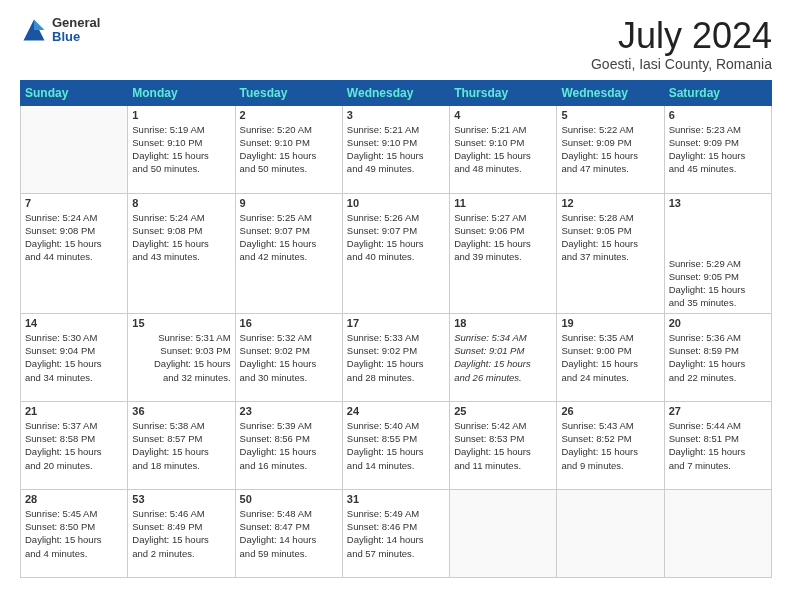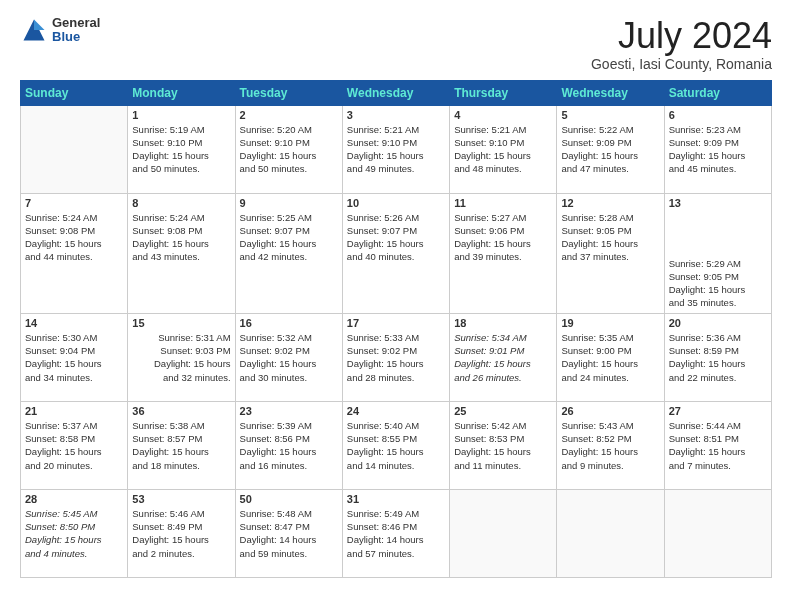--- a/index.html
+++ b/index.html
@@ -321,21 +321,21 @@
             <span class="day-num">27</span>
             <div class="day-info" style="white-space: pre-line;">Sunrise: 5:44 AM
 Sunset: 8:51 PM
 Daylight: 15 hours
 and 7 minutes.</div>
           </td>
         </tr>
         <tr>
           <td>
             <span class="day-num">28</span>
-            <div class="day-info" style="white-space: pre-line; font-style: italic;">Sunrise: 5:45 AM
+            <div class="day-info" style="white-space: pre-line;">Sunrise: 5:45 AM
 Sunset: 8:50 PM
 Daylight: 15 hours
 and 4 minutes.</div>
           </td>
           <td>
             <span class="day-num">53</span>
             <div class="day-info" style="white-space: pre-line;">Sunrise: 5:46 AM
 Sunset: 8:49 PM
 Daylight: 15 hours
 and 2 minutes.</div>

